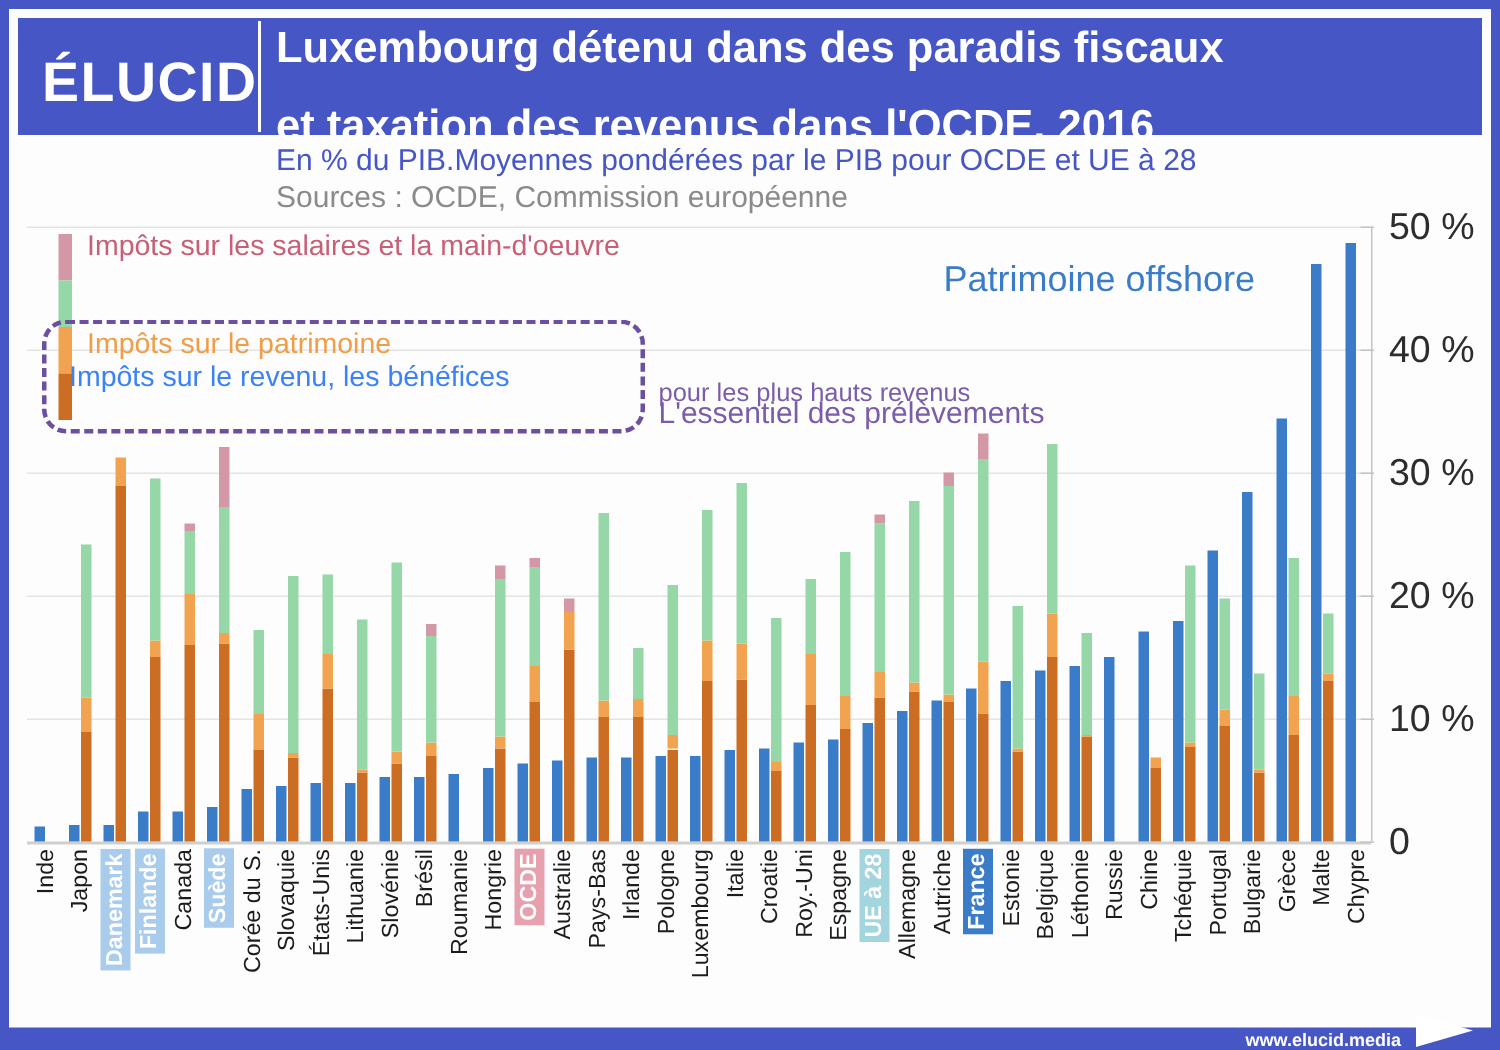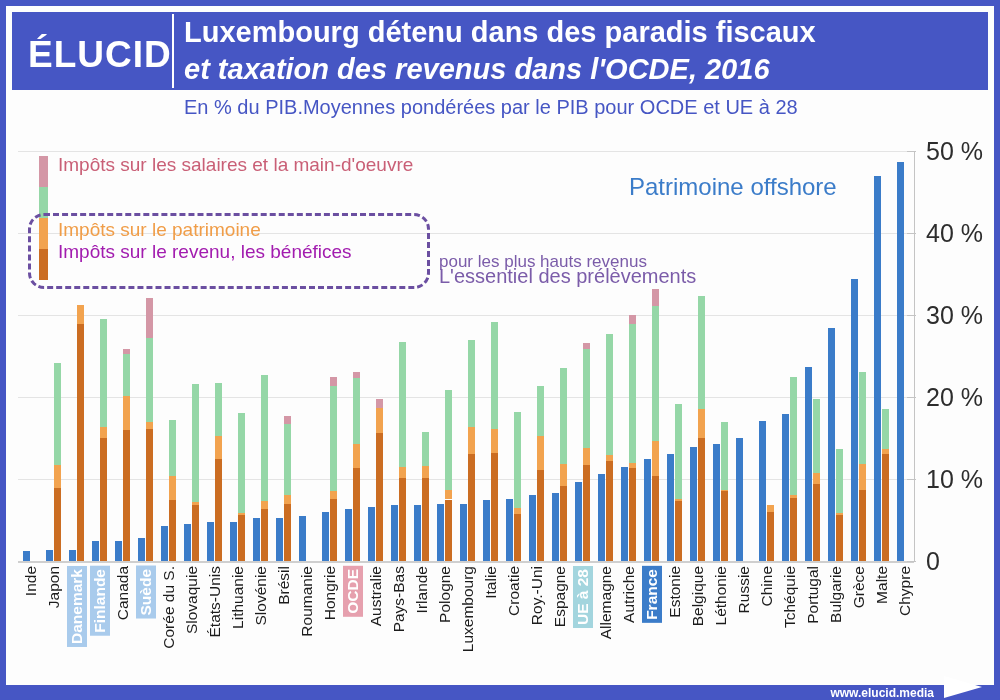--- a/index.html
+++ b/index.html
@@ -8,41 +8,41 @@
     background:#fdfdfd;box-sizing:border-box;
     border-left:6px solid #4656c4;border-right:6px solid #4656c4;border-top:6px solid #4656c4;
     font-family:"Liberation Sans", sans-serif;
   }
   
   #header{position:absolute;left:6px;top:6px;right:6px;height:78px;background:#4656c4;}
   #logo{position:absolute;left:16px;top:22px;width:140px;color:#fff;font-size:37px;font-weight:bold;letter-spacing:1px;}
   #logo-sep{position:absolute;left:160px;top:2px;width:2px;height:74px;background:#fff;}
   .title-line{position:absolute;left:172px;color:#fff;font-size:29px;font-weight:bold;white-space:nowrap;}
   #title1{top:4px;}
-  #title2{top:41px;font-style:italic;}
+  #title2{top:56px;}
   #subtitle{position:absolute;left:178px;top:90px;font-size:20px;color:#4656c4;white-space:nowrap;}
   #sources{position:absolute;left:178px;top:115px;font-size:20px;color:#8b8b8b;white-space:nowrap;}
   
   #chart{position:absolute;left:0;top:0;width:1000px;height:700px;}
   .gridline{position:absolute;left:12px;width:896px;height:1px;background:#e4e4e4;}
   .baseline{position:absolute;left:12px;width:896px;height:2px;background:#cfcfcf;}
   #y-axis-line{position:absolute;left:908px;top:144px;width:1px;height:412px;background:#c4c4c4;}
   .y-tick{position:absolute;left:901px;width:9px;height:1px;background:#c4c4c4;}
   .y-tick-label{position:absolute;left:920px;width:75px;font-size:25px;color:#2d2d2d;}
   .bar{position:absolute;}
   .x-label{position:absolute;top:560px;writing-mode:vertical-rl;transform:rotate(180deg);
     font-size:15.5px;color:#1c1c1c;white-space:nowrap;line-height:18px;}
   .x-label.hl{color:#fff;font-weight:bold;padding:3px 1px;}
   
   .sw{position:absolute;left:33px;width:9px;}
   .leg-label{position:absolute;white-space:nowrap;font-size:19px;}
   #leg-pink{left:52px;top:148px;color:#c95f76;}
   #leg-green{left:52px;top:180px;color:#34a866;}
   #leg-patr{left:52px;top:213px;color:#f09d48;}
-  #leg-rev1{left:52px;top:235px;color:#a21caf;}
+  #leg-rev1{left:40px;top:235px;color:#3b82f6;}
   #leg-rev2{left:52px;top:253px;color:#cb6d22;}
   #dashed-box{position:absolute;left:22px;top:207px;width:402px;height:76px;
     border:3px dashed #6b4fa1;border-radius:16px;box-sizing:border-box;}
   #purple1{position:absolute;left:433px;top:222px;font-size:20px;color:#7b5ca9;white-space:nowrap;margin-top:37px;}
   #purple2{position:absolute;left:433px;top:246px;font-size:17px;color:#7b5ca9;white-space:nowrap;}
   #offshore-label{position:absolute;left:623px;top:167px;font-size:24px;color:#3b7cc9;white-space:nowrap;}
   
   #footer-strip{position:absolute;left:0;bottom:0;width:1000px;height:15px;background:#4656c4;}
   #footer-url{position:absolute;right:60px;bottom:0px;color:#fff;font-size:12px;font-weight:bold;}
   #footer-arrow{position:absolute;right:12px;bottom:2px;width:0;height:0;
@@ -264,20 +264,21 @@
       <div class="x-label" style="left: 889.6px;">Chypre</div>
     </div>
 
   <div id="header">
     <div id="logo">ÉLUCID</div>
     <div id="logo-sep"></div>
     <div id="title1" class="title-line">Luxembourg détenu dans des paradis fiscaux</div>
     <div id="title2" class="title-line">et taxation des revenus dans l'OCDE, 2016</div>
   </div>
   <div id="subtitle">En % du PIB.Moyennes pondérées par le PIB pour OCDE et UE à 28</div>
+  <div id="sources">Sources : OCDE, Commission européenne</div>
 
   <div class="sw" style="top:150px;height:31px;background:#d497a6;"></div>
   <div class="sw" style="top:181px;height:31px;background:#95d7a7;"></div>
   <div class="sw" style="top:212px;height:31px;background:#f2a34f;"></div>
   <div class="sw" style="top:243px;height:31px;background:#cb6d22;"></div>
 
   <div id="leg-pink" class="leg-label">Impôts sur les salaires et la main-d'oeuvre</div>
   <div id="dashed-box"></div>
   <div id="leg-patr" class="leg-label">Impôts sur le patrimoine</div>
   <div id="leg-rev1" class="leg-label">Impôts sur le revenu, les bénéfices</div>

